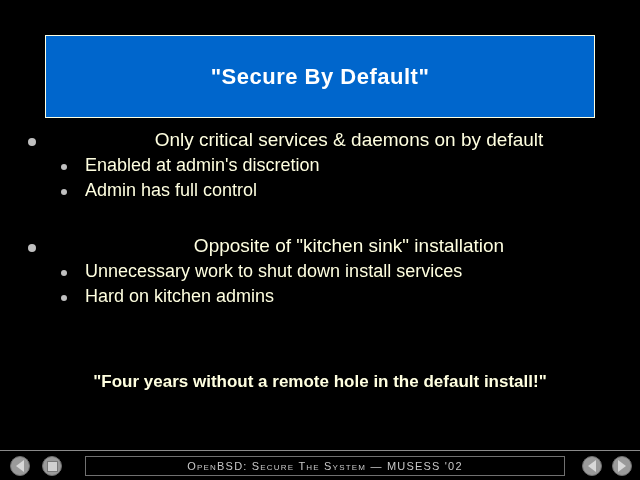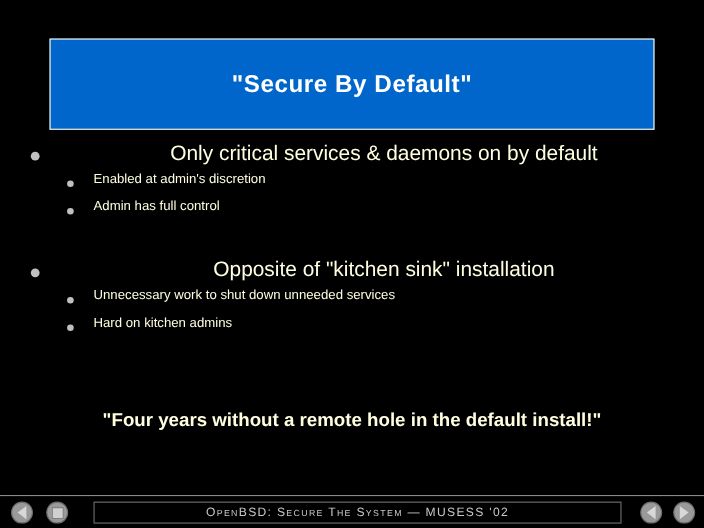--- a/index.html
+++ b/index.html
@@ -90,21 +90,21 @@
   .btext {
     flex: 1 1 auto;
     color: #ffffe0;
     line-height: 1;
     white-space: nowrap;
   }
   .level1 .btext {
     font-size: 19px;
   }
   .level2 .btext {
-    font-size: 12px;
+    font-size: 18px;
   }
   .btext em {
     font-style: italic;
   }
 
   .gap {
     height: 30px;
   }
 
   
@@ -225,21 +225,21 @@
 
     <div class="gap"></div>
 
     <div class="bullet-row level1">
       <span class="marker"></span>
       <span class="btext">Opposite of "kitchen sink" installation</span>
     </div>
 
     <div class="bullet-row level2">
       <span class="marker"></span>
-      <span class="btext">Unnecessary work to shut down unneeded services</span>
+      <span class="btext">Unnecessary work to shut down install services</span>
     </div>
 
     <div class="bullet-row level2">
       <span class="marker"></span>
       <span class="btext">Hard on kitchen admins</span>
     </div>
 
 
   </div>
 

